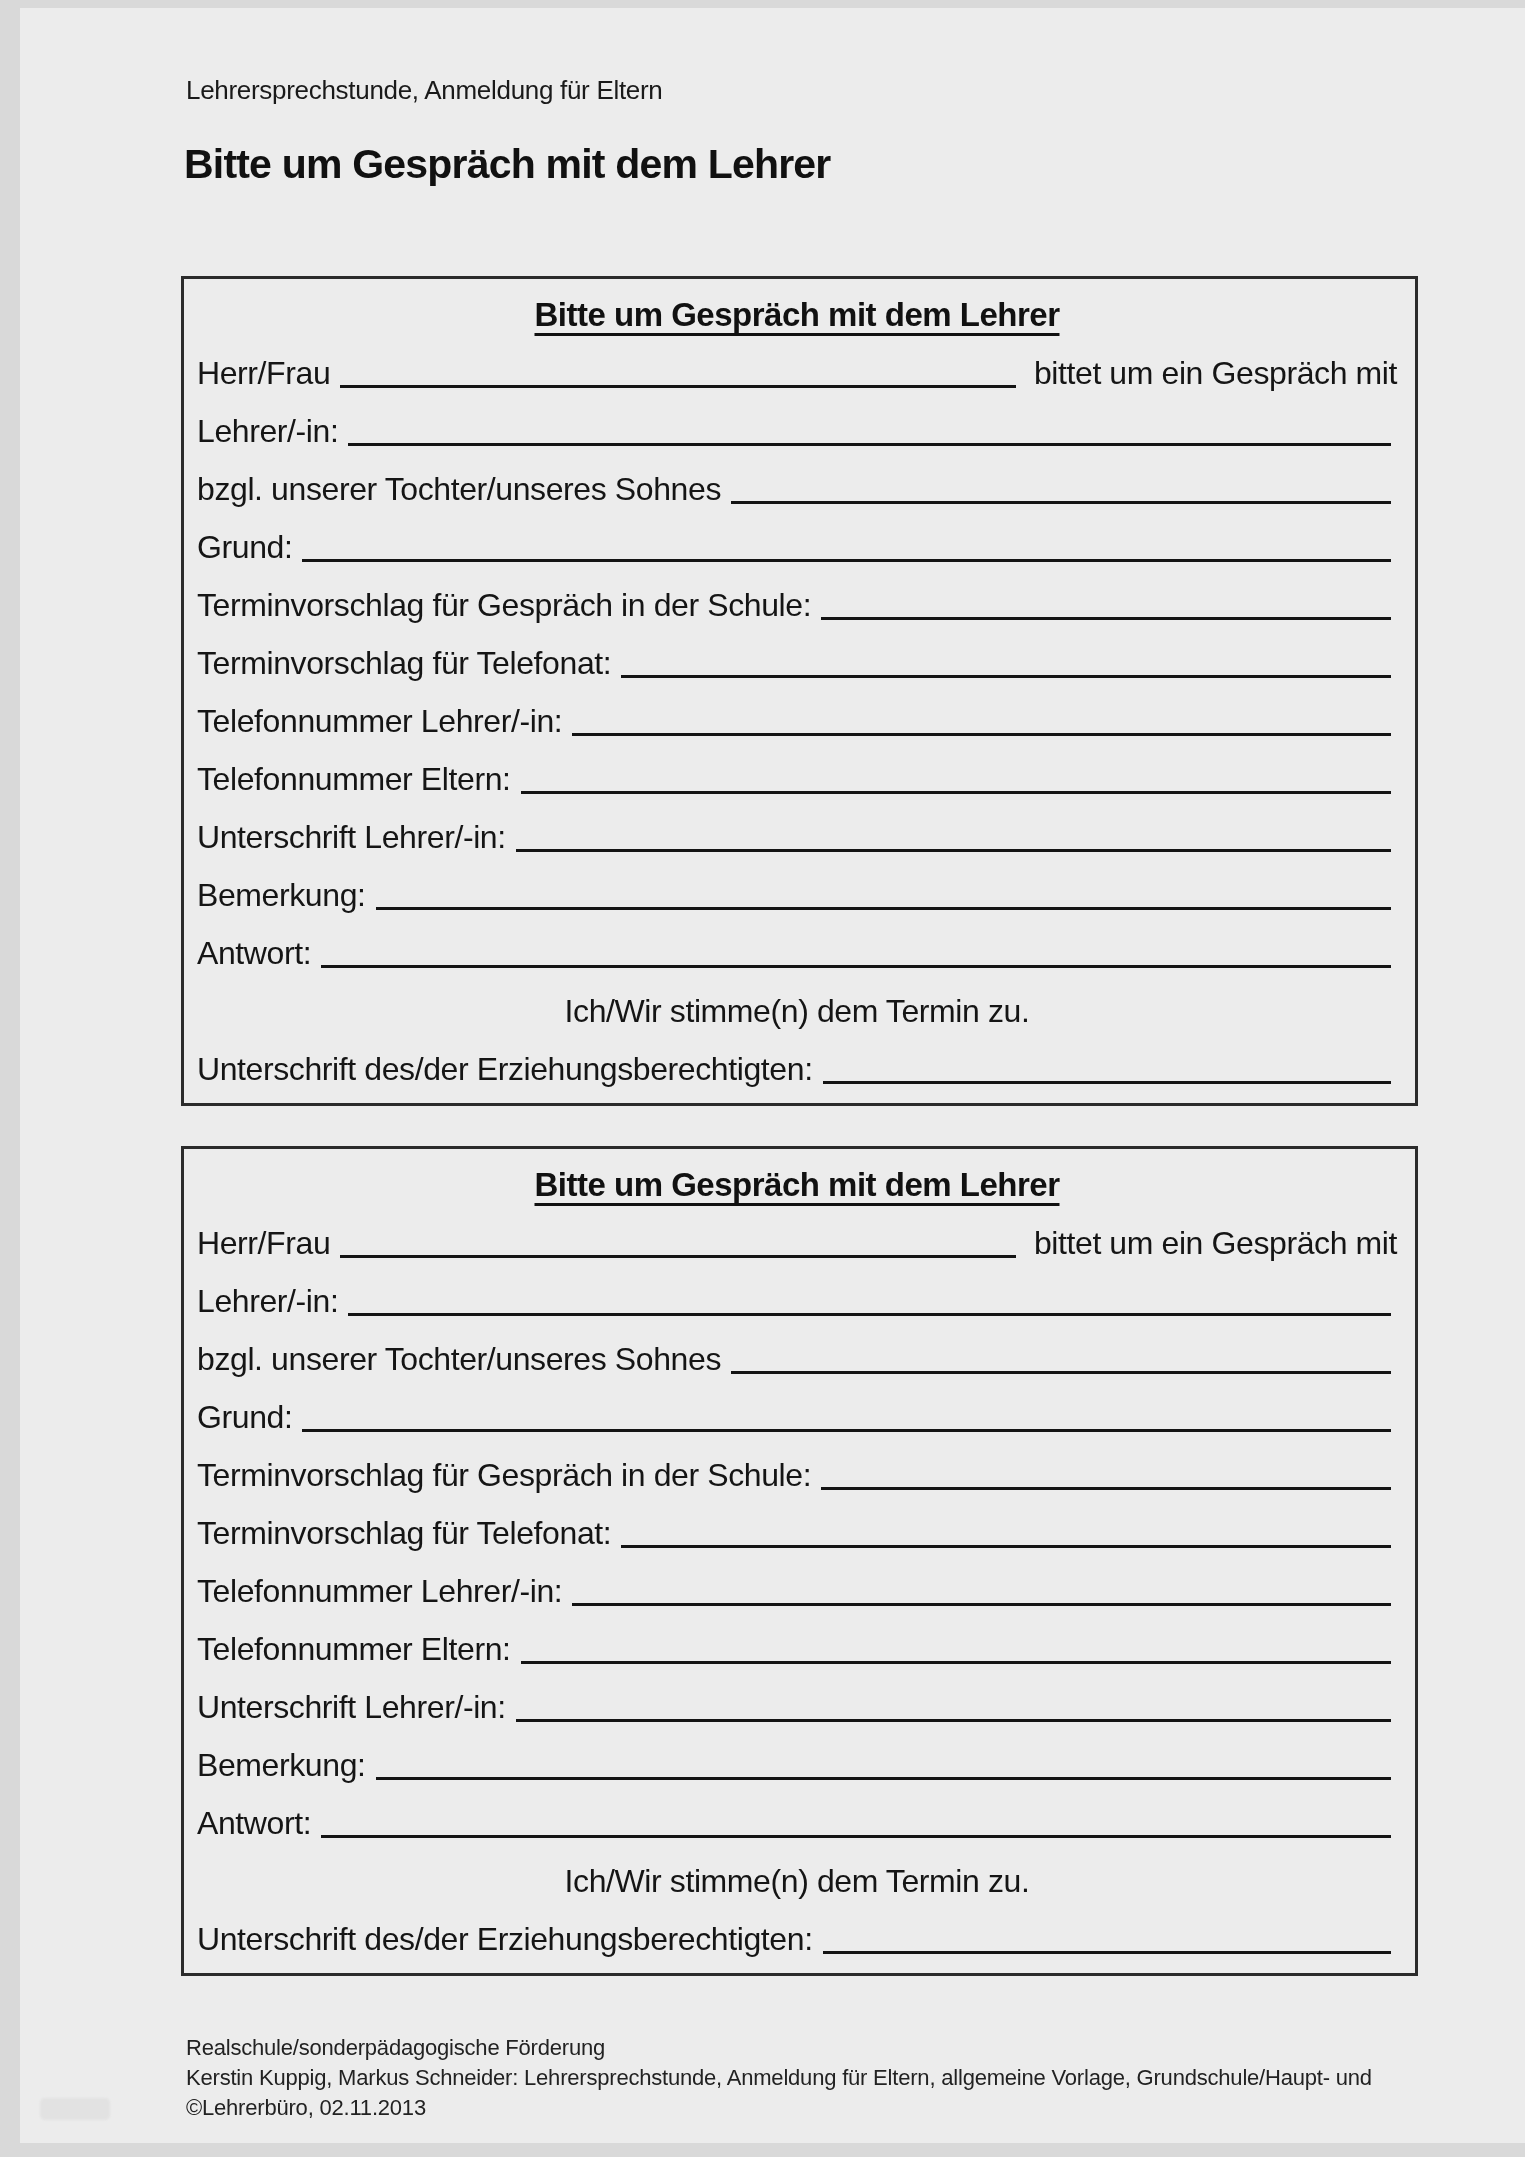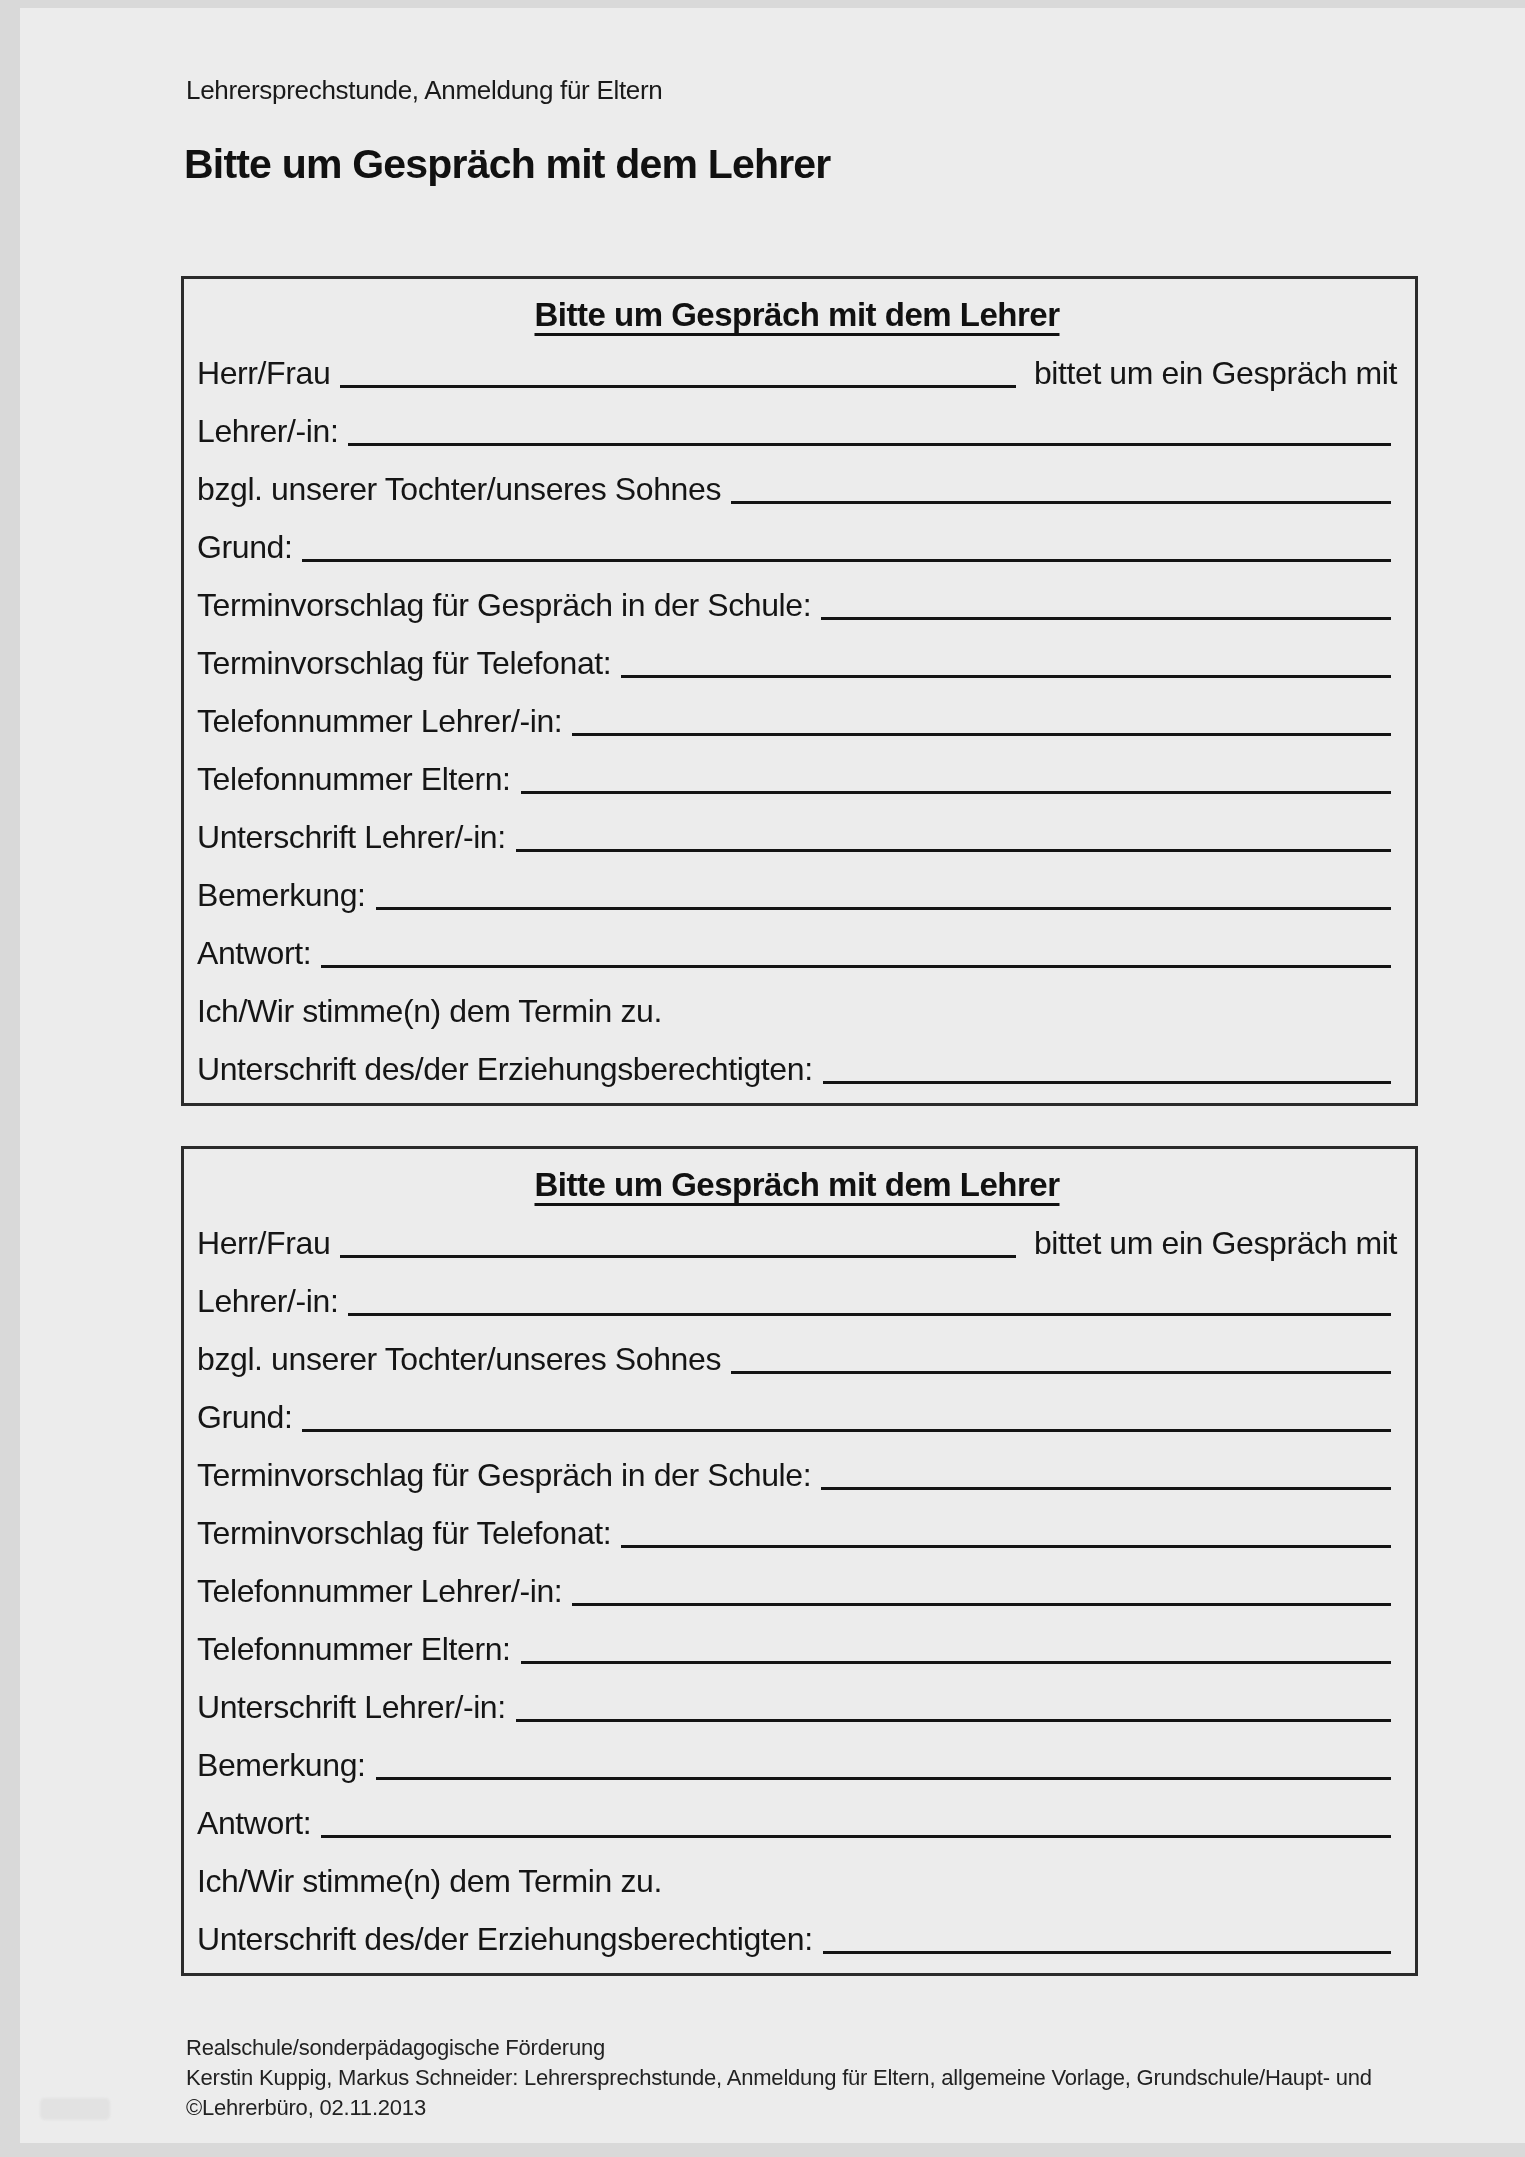--- a/index.html
+++ b/index.html
@@ -56,20 +56,21 @@
     height: 44px;
     text-decoration: underline;
     text-decoration-thickness: 3px;
     text-underline-offset: 7px;
     color: #111;
   }
   .row {
     display: flex;
     align-items: flex-end;
     height: 58px;
+    justify-content: center;
   }
   .lbl {
     white-space: pre;
     font-size: 32px;
     line-height: 44px;
     letter-spacing: -0.4px;
     color: #151515;
   }
   .fill {
     flex: 1 1 auto;

